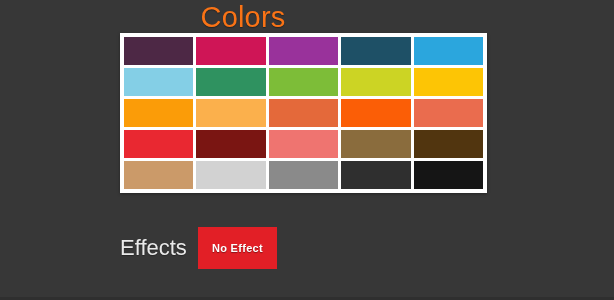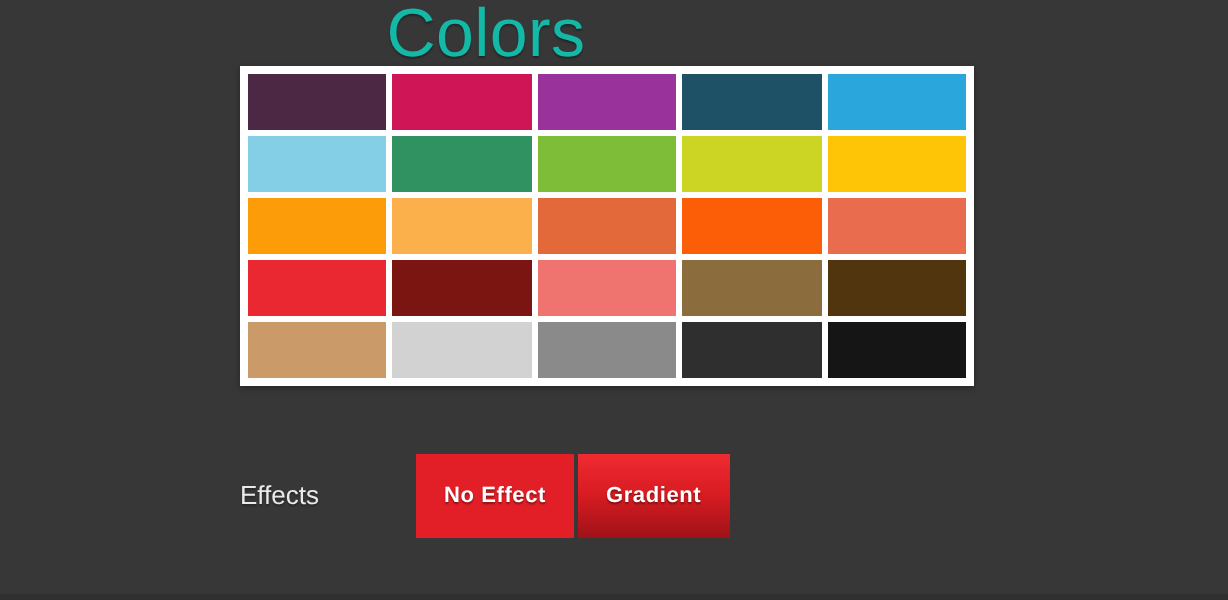--- a/index.html
+++ b/index.html
@@ -23,22 +23,22 @@
     background: #373737;
   }
 
   
   #page-title {
     position: absolute;
     top: 1px;
     left: 0;
     width: 486px;
     text-align: center;
-    color: #14b8a6;
-    font-size: 34px;
+    color: #f97316;
+    font-size: 29px;
     font-weight: 400;
     letter-spacing: 0.2px;
     line-height: 32px;
     text-shadow: 0 1px 1px rgba(0,0,0,0.35);
   }
 
   
   #palette-frame {
     position: absolute;
     left: 120px;
@@ -70,32 +70,32 @@
     left: 120px;
     top: 226px;
     width: 380px;
     height: 44px;
     display: flex;
     align-items: center;
   }
 
   #effects-label {
     color: #eaeaea;
-    font-size: 13px;
+    font-size: 22px;
     font-weight: 400;
     width: 78px;
     line-height: 44px;
     text-shadow: 0 1px 1px rgba(0,0,0,0.3);
   }
 
   #effects-buttons {
     display: flex;
     align-items: center;
     height: 42px;
-    margin-left: 10px;
+    margin-left: 0;
   }
 
   .effect-button {
     height: 42px;
     min-width: 70px;
     padding: 0 14px;
     border: none;
     color: #ffffff;
     font-family: "Liberation Sans", sans-serif;
     font-size: 11px;
@@ -176,21 +176,18 @@
         <div class="swatch" style="background: rgb(21, 21, 21);"></div>
       </div>
   </div>
 
   <div id="effects-row">
     <div id="effects-label">Effects</div>
     <div id="effects-buttons">
         <button class="effect-button eff-none">
           <span>No Effect</span>
         </button>
-        <button class="effect-button eff-gradient">
-          <span>Gradient</span>
-        </button>
       </div>
   </div>
 
   <div id="bottom-strip"></div>
 
 </div>
 
 </body></html>

